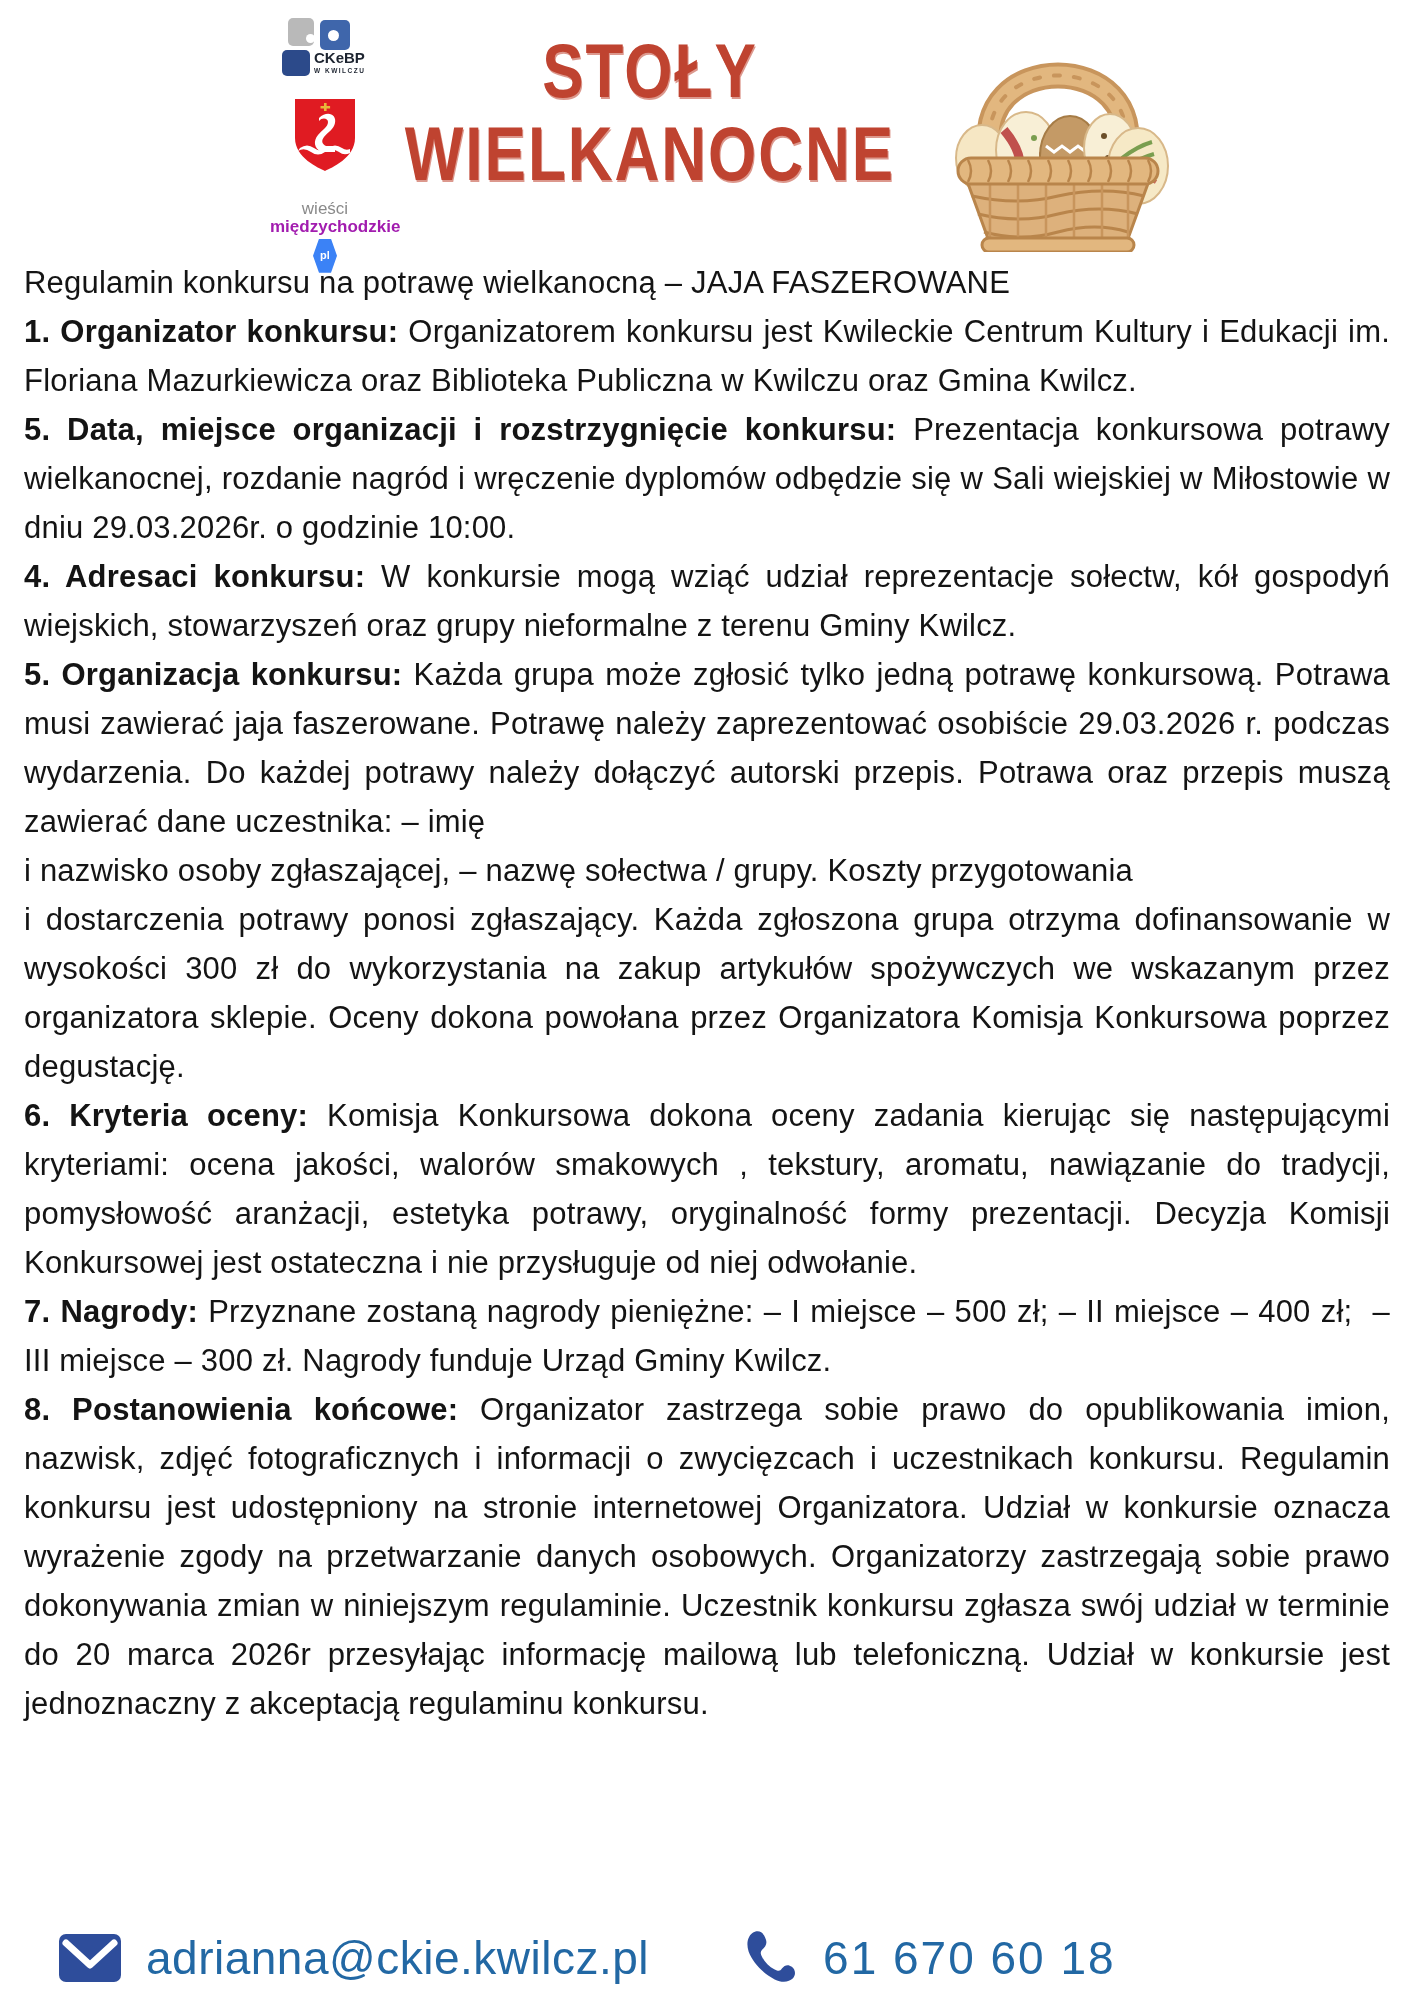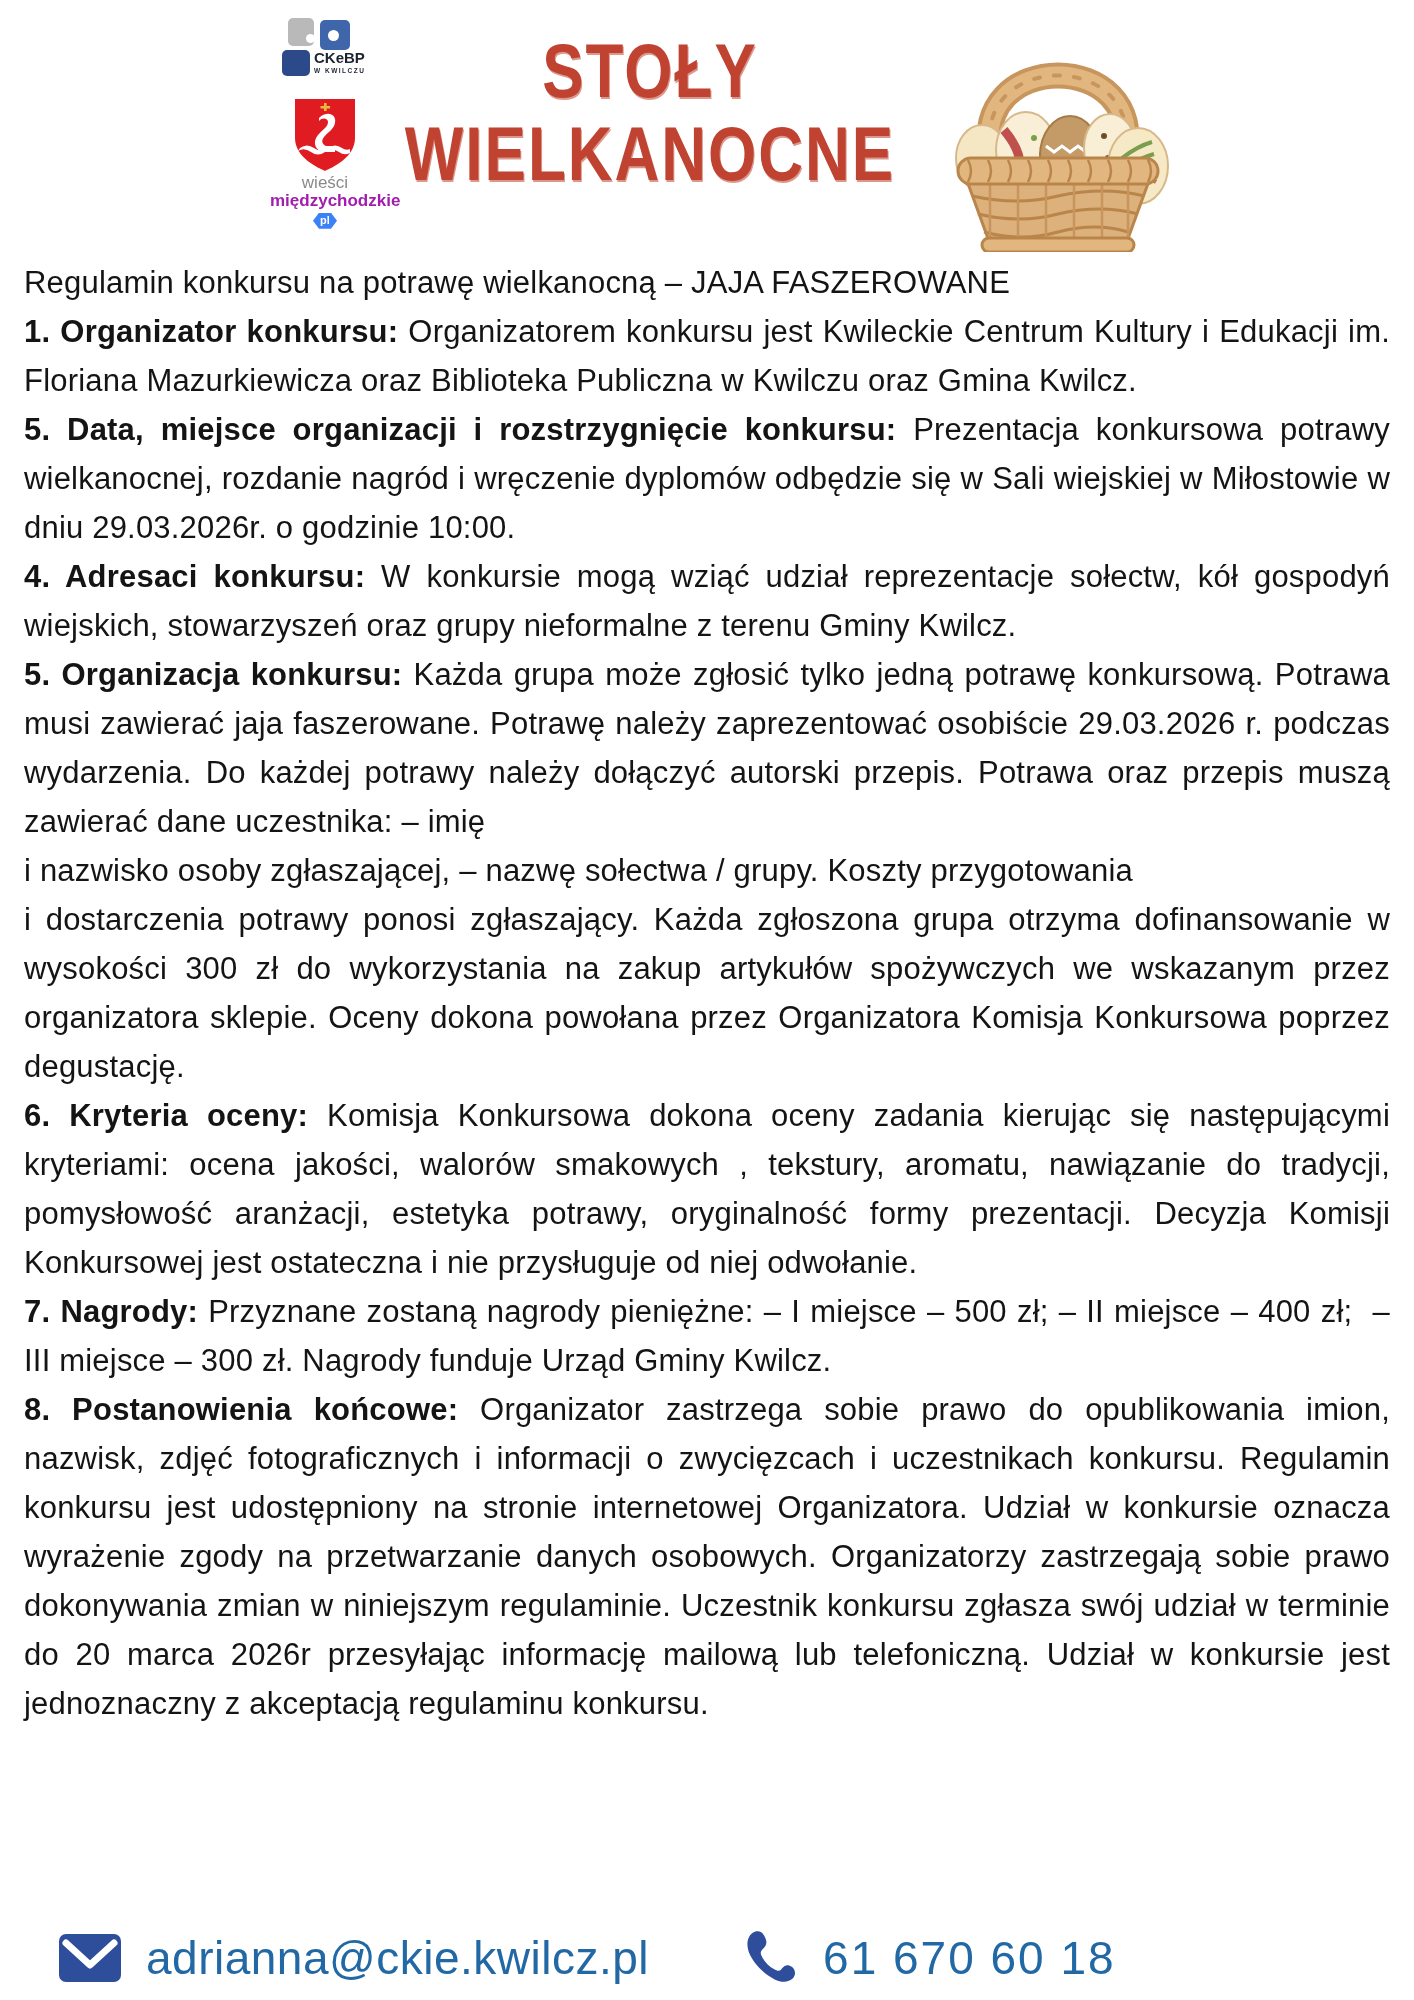--- a/index.html
+++ b/index.html
@@ -18,25 +18,25 @@
   .sq-navy{left:0px;top:32px;width:28px;height:26px;background:#2c4a8a;}
   .ckebp .dot{position:absolute;background:#fff;border-radius:50%;}
   .dot-a{left:24px;top:16px;width:9px;height:9px;}
   .dot-b{left:46px;top:12px;width:11px;height:11px;}
   .ckebp-text{position:absolute;left:32px;top:32px;width:56px;text-align:left;}
   .ckebp-line1{font-weight:700;font-size:15px;letter-spacing:0px;color:#1d2430;line-height:15px;}
   .ckebp-line2{font-weight:700;font-size:6.5px;letter-spacing:1.5px;color:#1d2430;margin-top:2px;}
   
   .herb{width:70px;height:78px;margin:16px auto 0 auto;display:block;}
   
-  .wiesci{line-height:1.05;}
+  .wiesci{margin-top:26px;line-height:1.05;}
   .wiesci-1{color:#8a8a8a;font-size:17px;}
   .wiesci-2{color:#a21caf;font-weight:700;font-size:17px;}
   .wiesci-badge{
-    width:24px;height:16px;margin:3px auto 0 auto;background:#3b82f6;color:#fff;
+    width:24px;height:34px;margin:3px auto 0 auto;background:#3b82f6;color:#fff;
     font-size:11px;font-weight:700;display:flex;align-items:center;justify-content:center;
     clip-path:polygon(25% 0,75% 0,100% 50%,75% 100%,25% 100%,0 50%);
   }
   
   .poster-title{
     position:absolute;left:380px;top:34px;width:540px;text-align:center;
     color:#bf4330;font-weight:700;transform:scaleY(1.22);transform-origin:top center;
     letter-spacing:2px;line-height:1.0;
     text-shadow:1px 1px 0 rgba(191,67,48,.55);
   }

